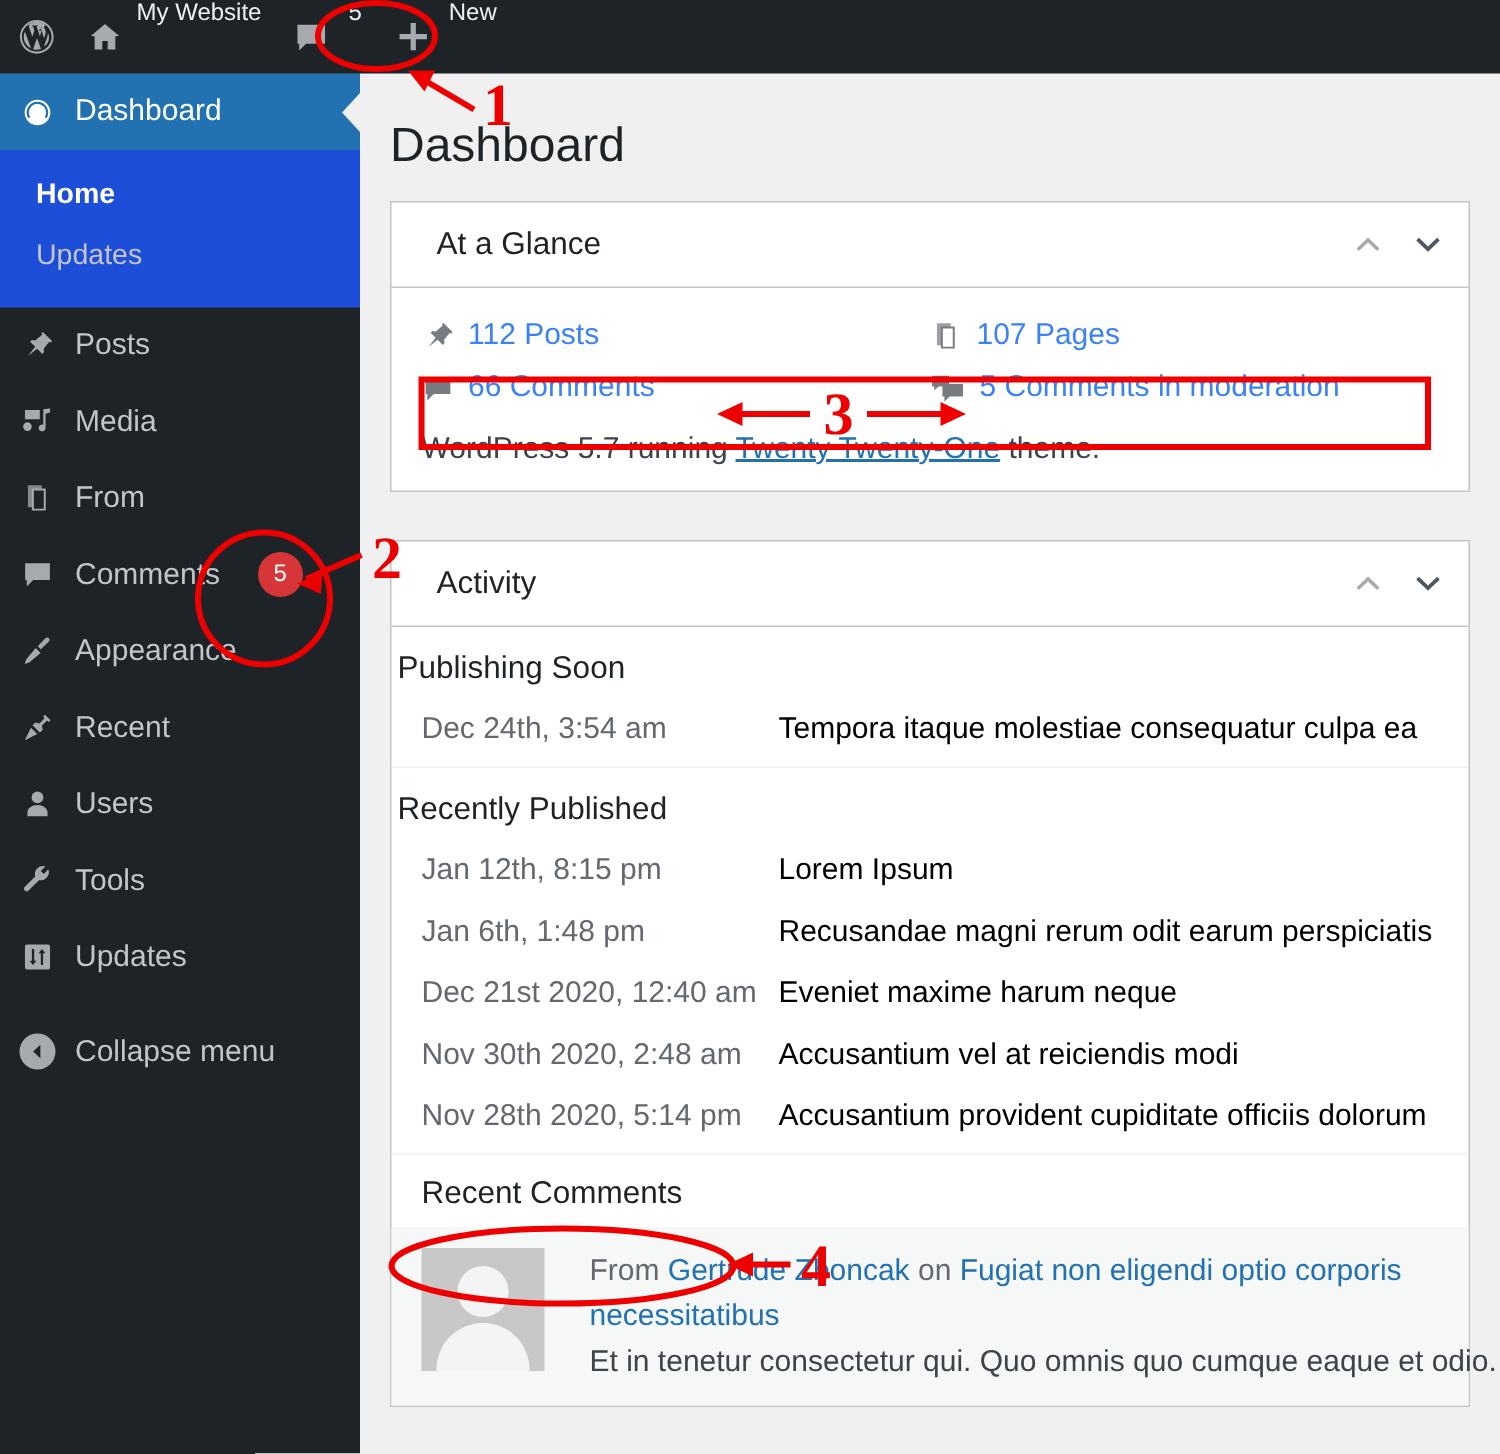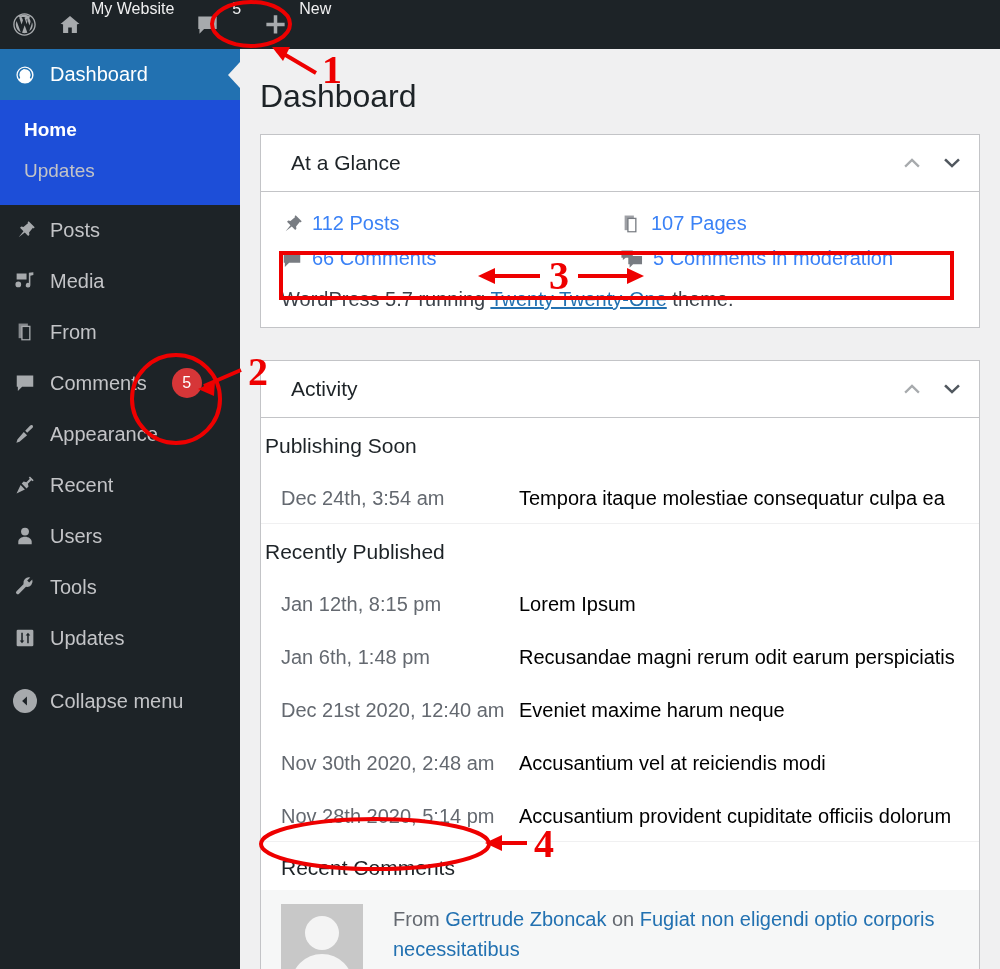--- a/index.html
+++ b/index.html
@@ -203,21 +203,20 @@
   .activity-row {
     display: flex;
     padding: 5px 20px 13px 20px;
     font-size: 20px;
     align-items: baseline;
   }
   .activity-date {
     width: 238px;
     min-width: 238px;
     color: #646970;
-    margin-top: 12px;
   }
   .activity-link { color: #000000; }
 
   .comments-block-title {
     font-size: 21px;
     font-weight: normal;
     color: #1d2327;
     padding: 14px 20px 10px 20px;
   }
   .comment-item {

